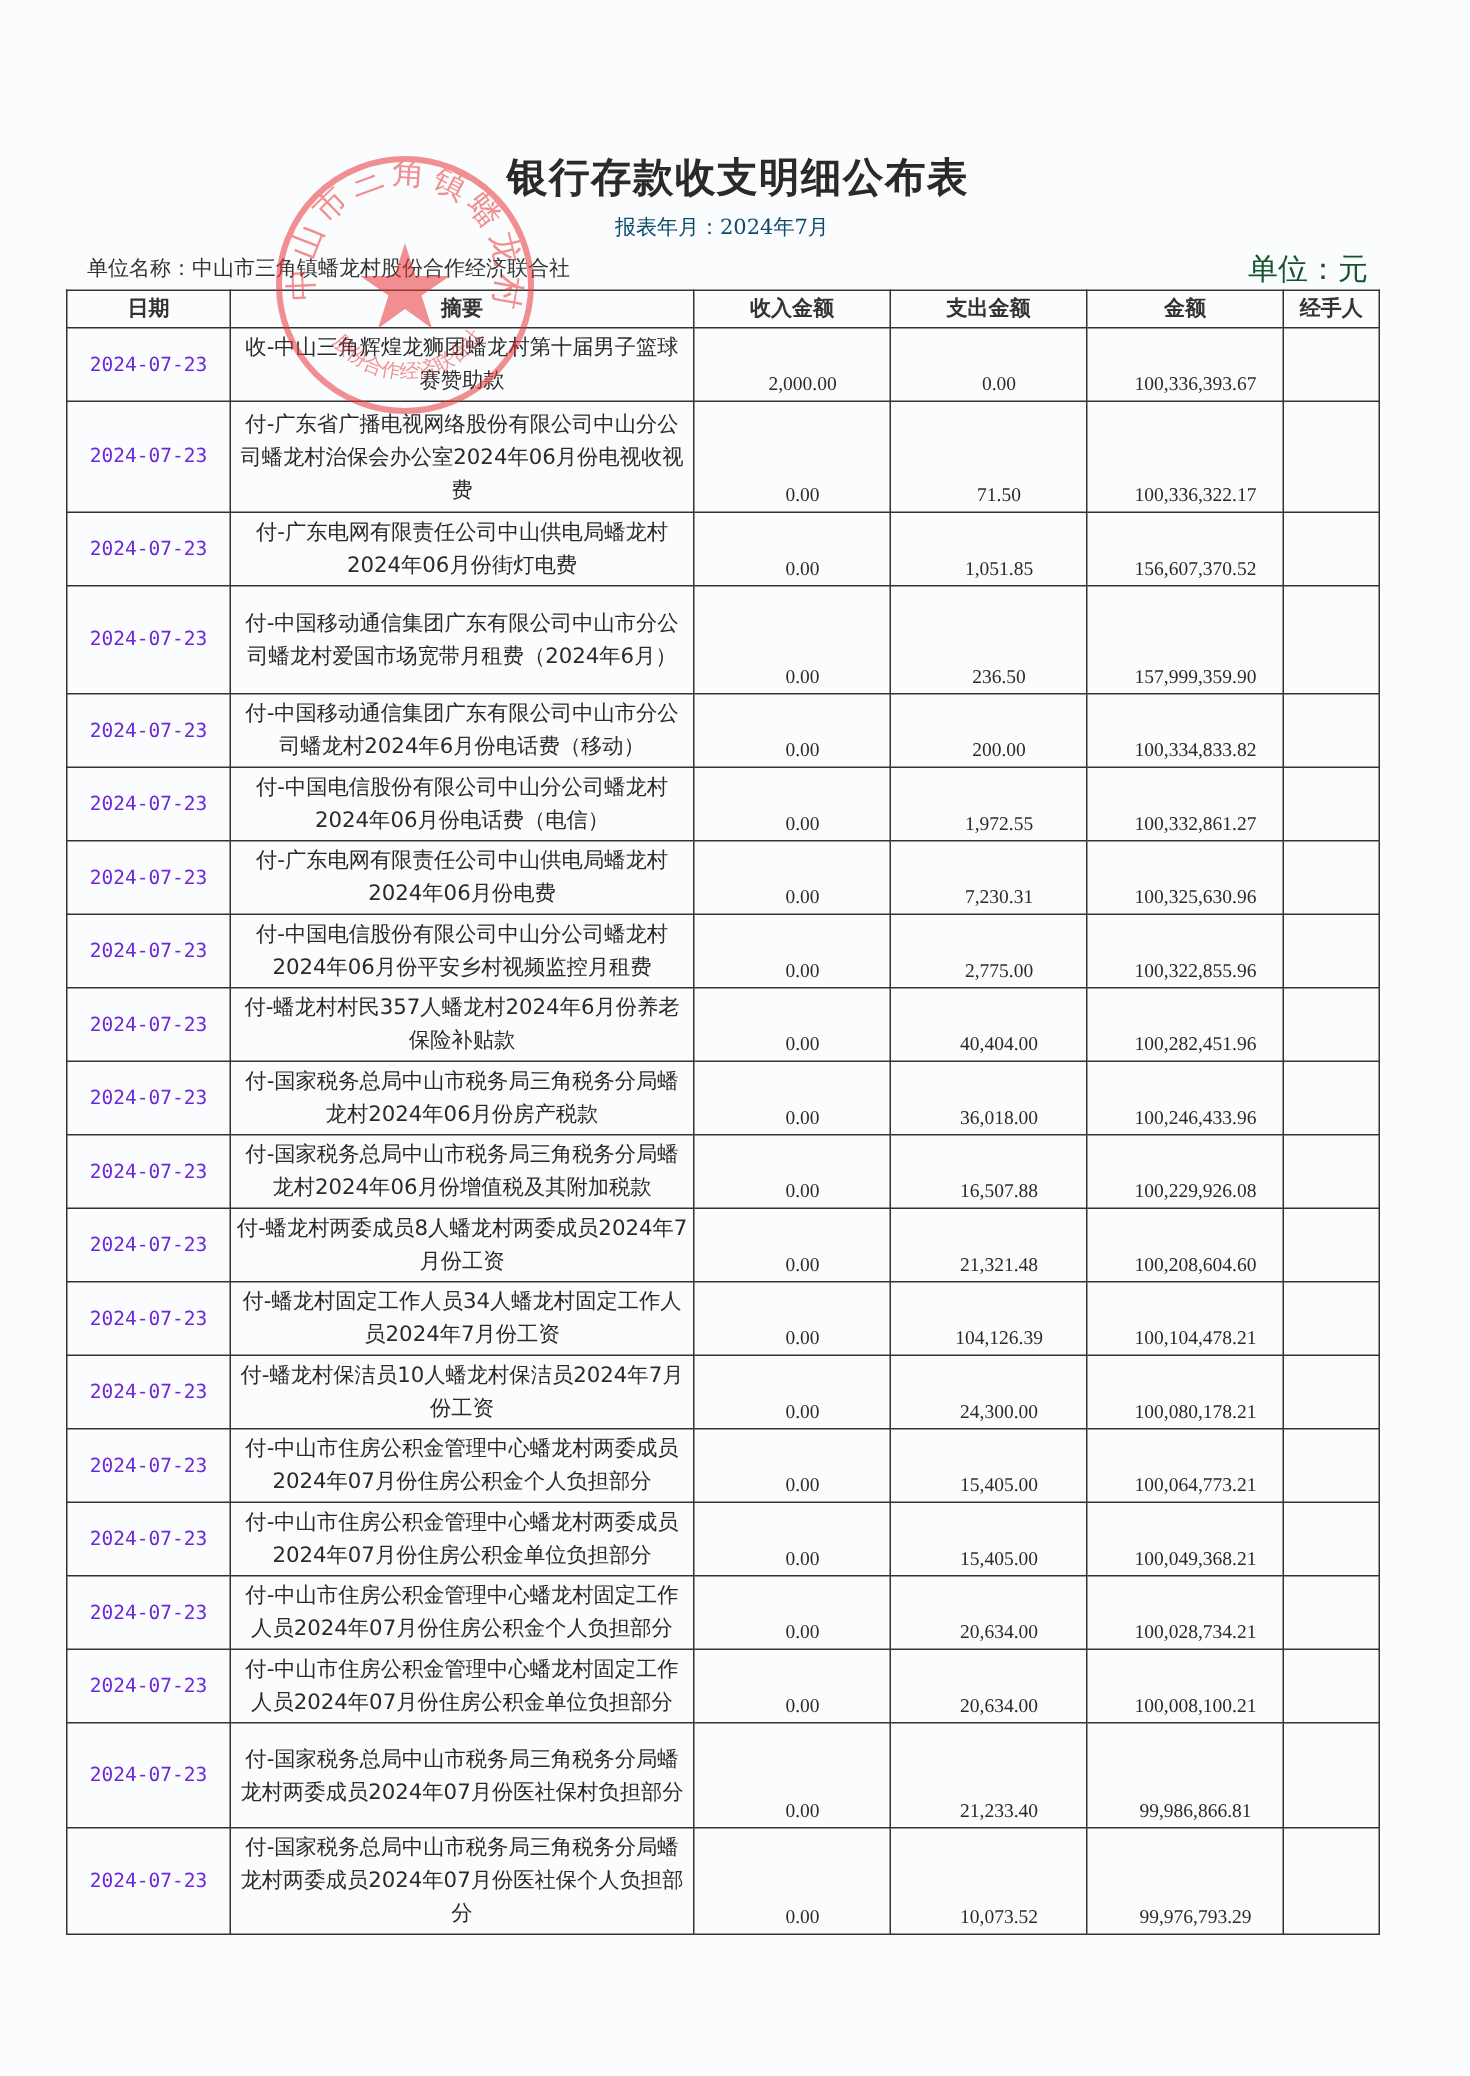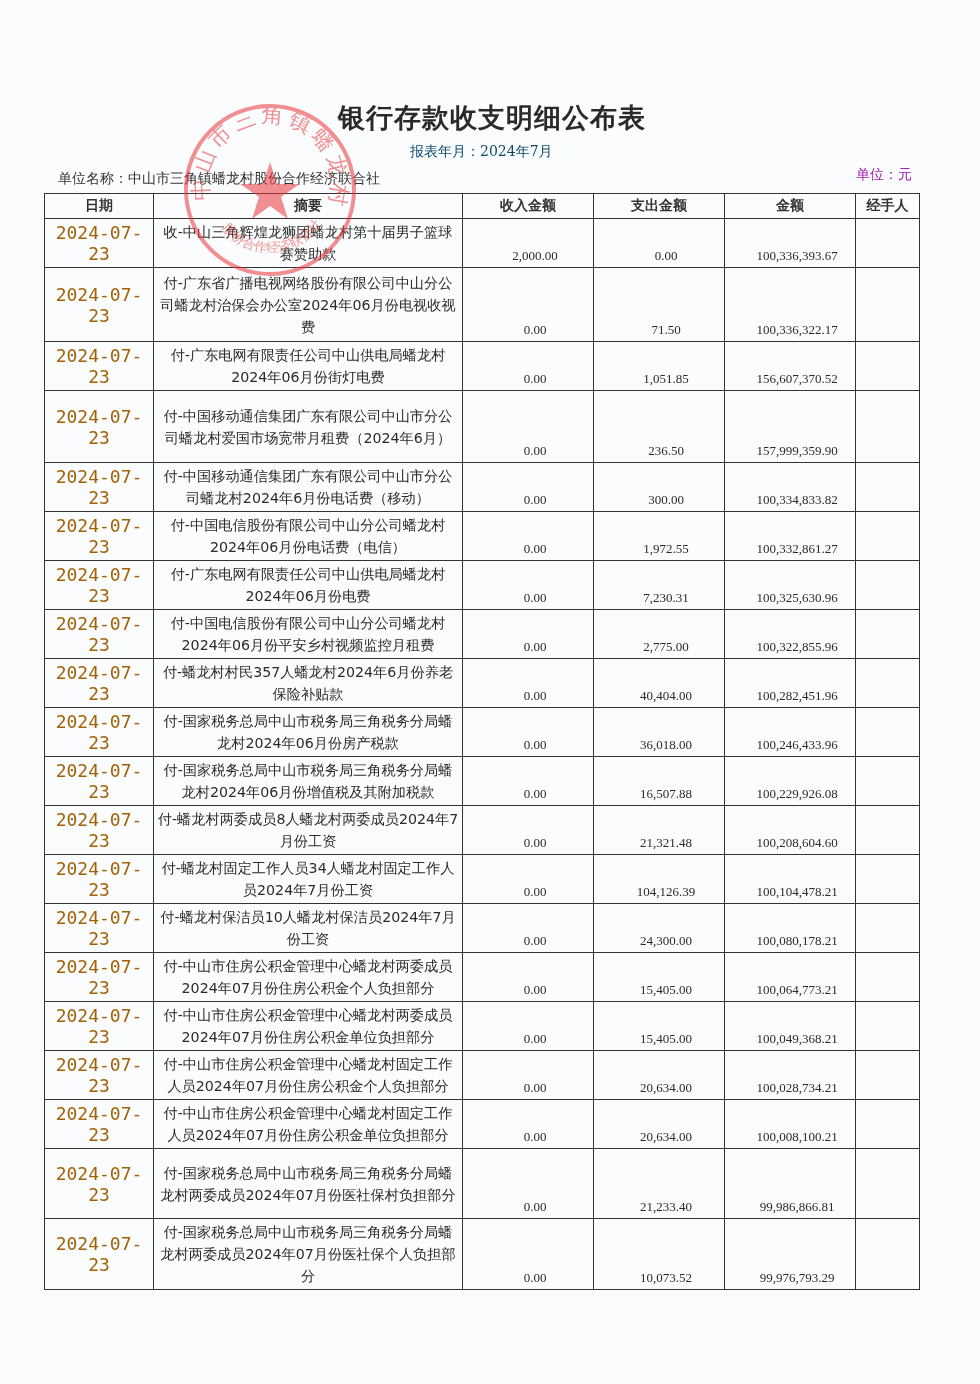--- a/index.html
+++ b/index.html
@@ -20,38 +20,38 @@
     .title span { position: relative; left: 0; }
     .subtitle {
       position: absolute; left: 410px; top: 143px;
       font-size: 14px; color: #0c4a6e;
     }
     .unit-name {
       position: absolute; left: 58px; top: 170px; font-size: 14px; color: #333;
     }
     .unit-name .lbl { }
     .unit {
-      position: absolute; right: 68px; top: 166px; font-size: 14px; color: #a21caf;
+      position: absolute; right: 68px; top: 166px; font-size: 20px; color: #14532d;
     }
     table {
       position: absolute; left: 44px; top: 193px;
       border-collapse: collapse;
       width: 875px;
       table-layout: fixed;
       font-size: 14px;
     }
     th, td {
       border: 1.5px solid #333;
       padding: 0;
     }
     th {
       font-weight: bold; height: 24px; font-size: 14px; color: #333;
       text-align: center;
     }
-    td.date { text-align: center; color: #a16207; font-family: "DejaVu Sans Mono", "Liberation Mono", monospace; font-size: 18px; }
+    td.date { text-align: center; color: #6d28d9; font-family: "DejaVu Sans Mono", "Liberation Mono", monospace; font-size: 13px; }
     td.summary {
       text-align: center; vertical-align: middle;
       padding: 2px 3px; line-height: 22px; font-size: 14.2px; color: #2a2a2a;
       font-family: "DejaVu Sans", "Liberation Sans", sans-serif;
     }
     td.num {
       text-align: center; vertical-align: bottom;
       padding: 0 2px 3px 16px; font-size: 13px; color: #2a2a2a;
       font-family: Liberation Serif, serif;
       white-space: nowrap;
@@ -121,21 +121,21 @@
         <td class="summary">付-中国移动通信集团广东有限公司中山市分公司蟠龙村爱国市场宽带月租费（2024年6月）</td>
         <td class="num">0.00</td>
         <td class="num">236.50</td>
         <td class="num">157,999,359.90</td>
         <td class="handler"></td>
       </tr>
       <tr style="height: 46px;">
         <td class="date">2024-07-23</td>
         <td class="summary">付-中国移动通信集团广东有限公司中山市分公司蟠龙村2024年6月份电话费（移动）</td>
         <td class="num">0.00</td>
-        <td class="num">300.00</td>
+        <td class="num">200.00</td>
         <td class="num">100,334,833.82</td>
         <td class="handler"></td>
       </tr>
       <tr style="height: 48px;">
         <td class="date">2024-07-23</td>
         <td class="summary">付-中国电信股份有限公司中山分公司蟠龙村2024年06月份电话费（电信）</td>
         <td class="num">0.00</td>
         <td class="num">1,972.55</td>
         <td class="num">100,332,861.27</td>
         <td class="handler"></td>

